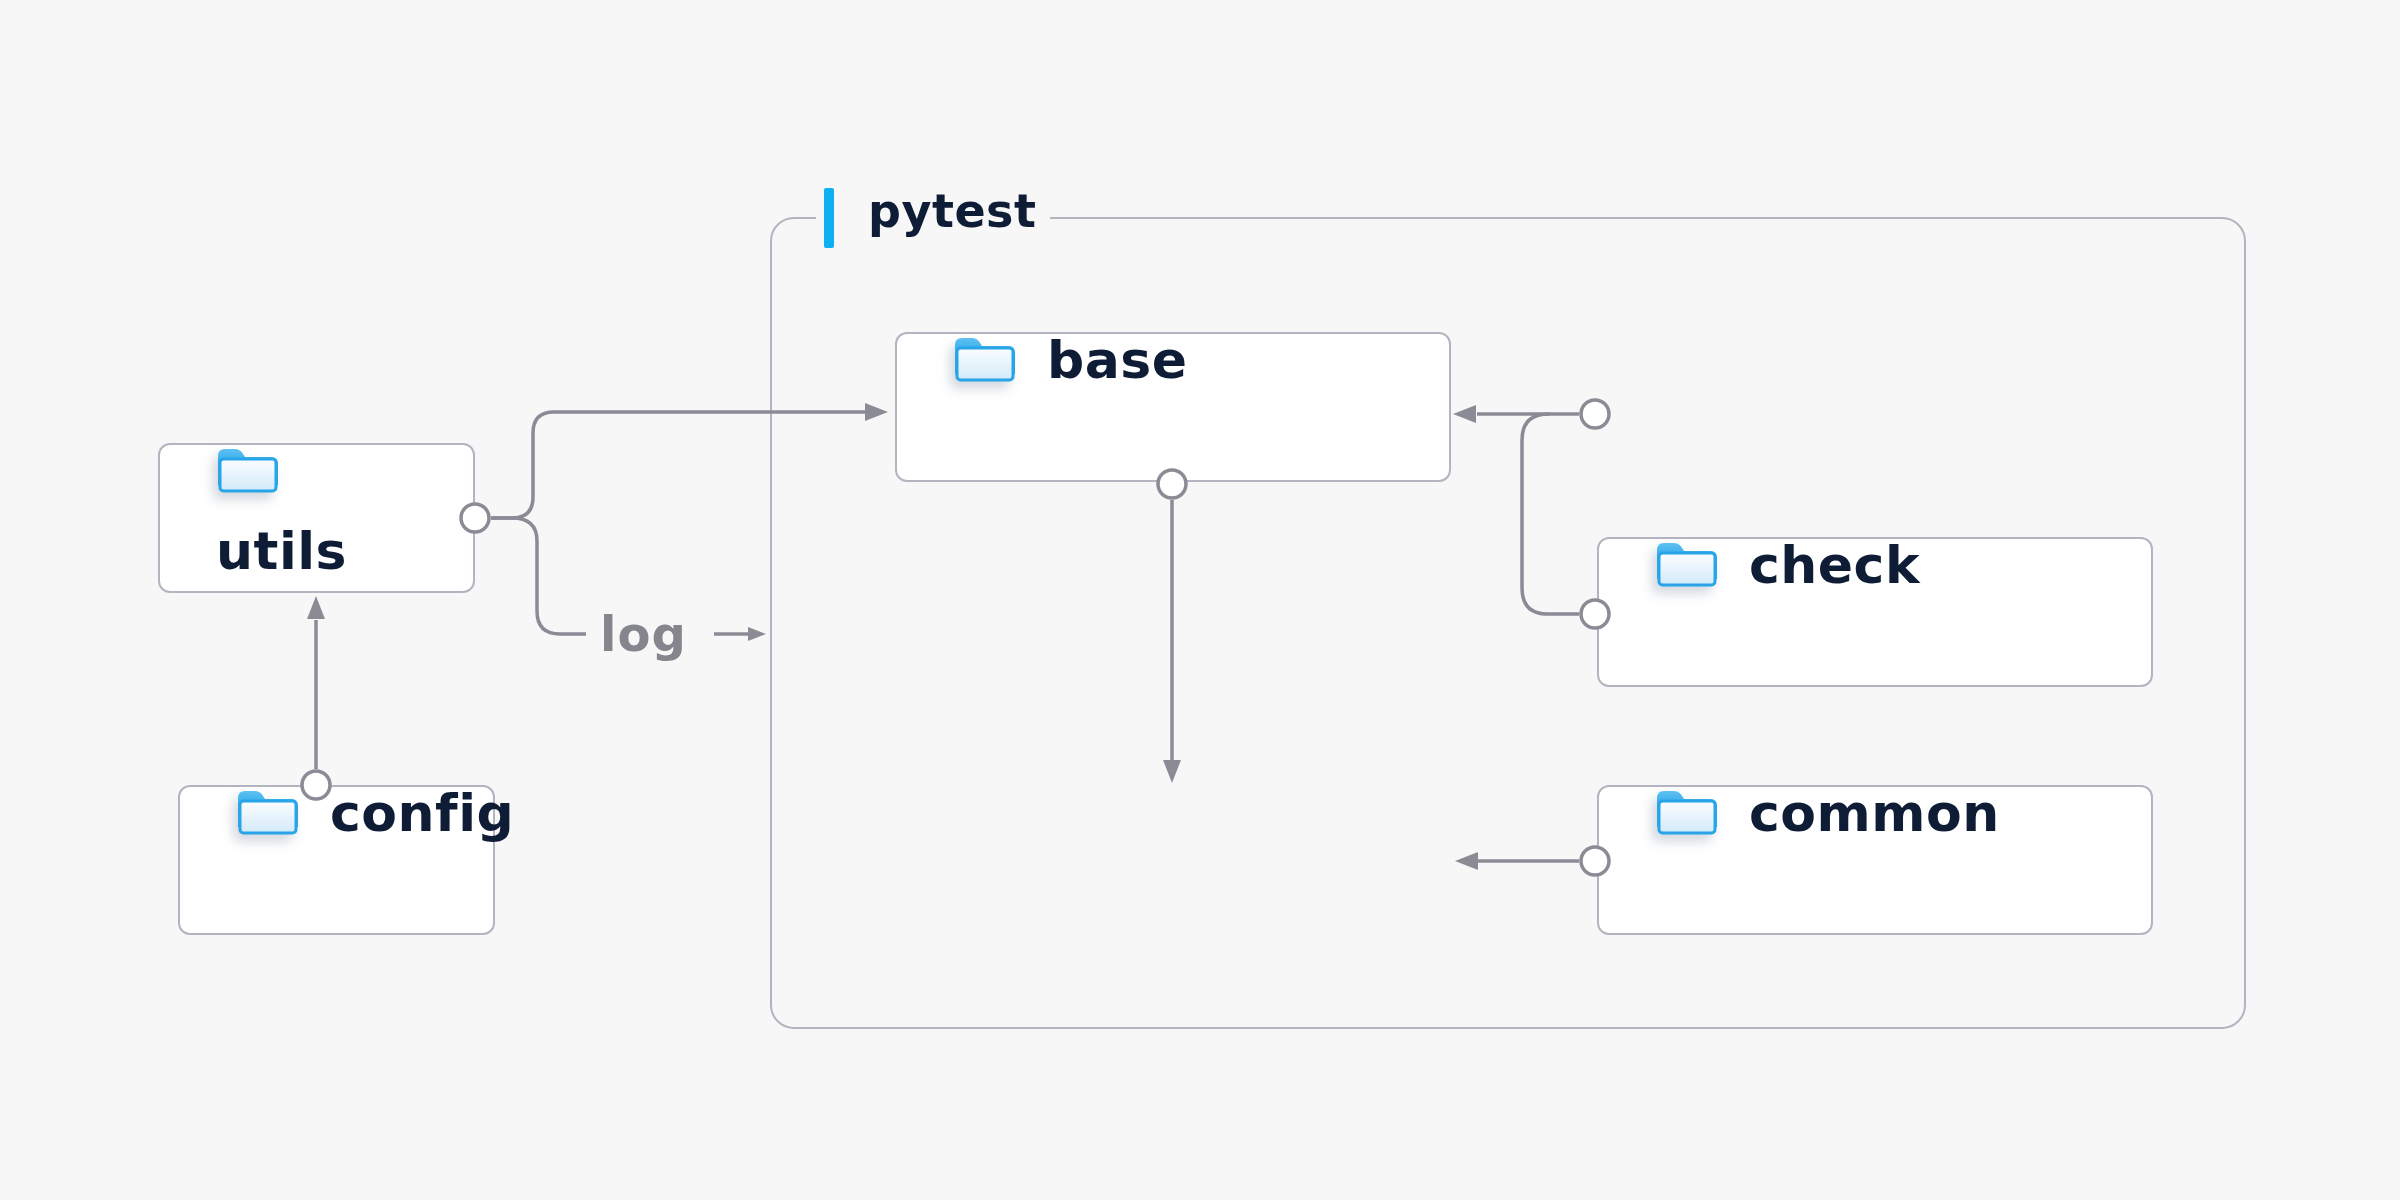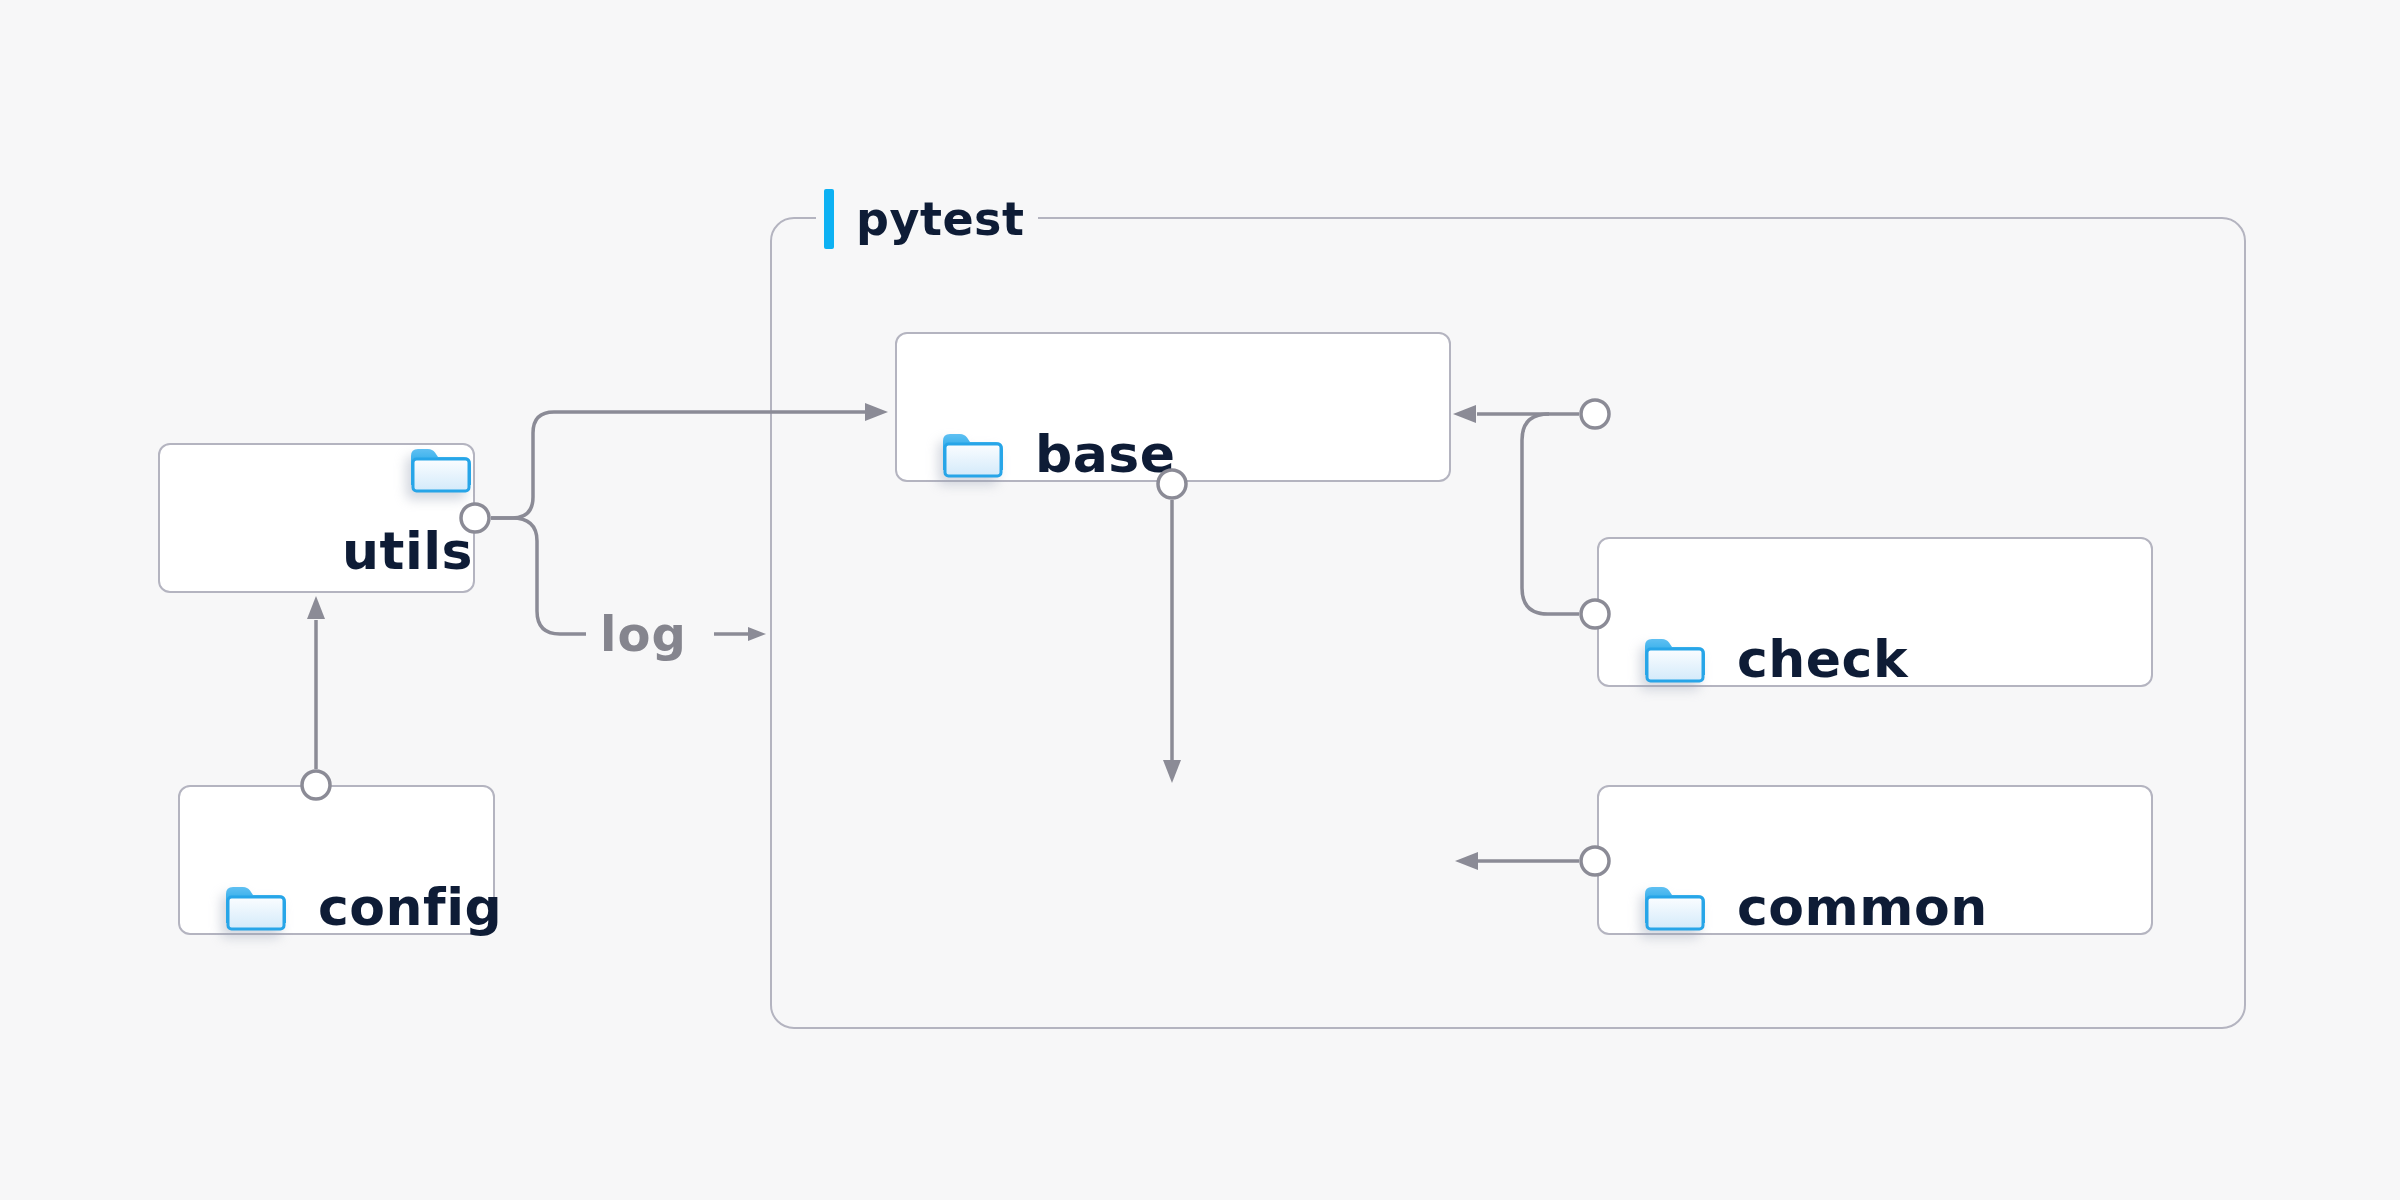--- a/index.html
+++ b/index.html
@@ -17,21 +17,21 @@
     position:absolute;
     left:770px;top:217px;width:1476px;height:812px;
     border:2px solid #b4b4c0;
     border-radius:24px;
     box-sizing:border-box;
   }
   .group-label{
     position:absolute;
     left:44px;top:-31px;
     height:62px;
-    display:flex;align-items:center;gap:22px;
+    display:flex;align-items:flex-start;gap:34px;
     background:#f7f7f8;
     padding:0 14px 0 8px;
   }
   .accent-bar{
     width:10px;height:60px;
     background:#0db1f3;
     border-radius:2px;
     flex:0 0 auto;
   }
   .group-label-text{
@@ -39,22 +39,22 @@
     line-height:1;letter-spacing:0.5px;
   }
 
   
   .node{
     position:absolute;
     background:#ffffff;
     border:2px solid #b4b4c0;
     border-radius:12px;
     box-sizing:border-box;
-    display:flex;align-items:flex-end;
-    padding-left:44px;gap:30px;
+    display:flex;align-items:flex-start;
+    padding-left:56px;gap:30px;
   }
   .node-label{
     font-size:52px;font-weight:700;color:#0e1c36;
     line-height:1;letter-spacing:0.5px;
     white-space:nowrap;
   }
   .folder-icon{
     flex:0 0 auto;
     filter:drop-shadow(-5px 7px 6px rgba(145,155,175,0.40));
   }

